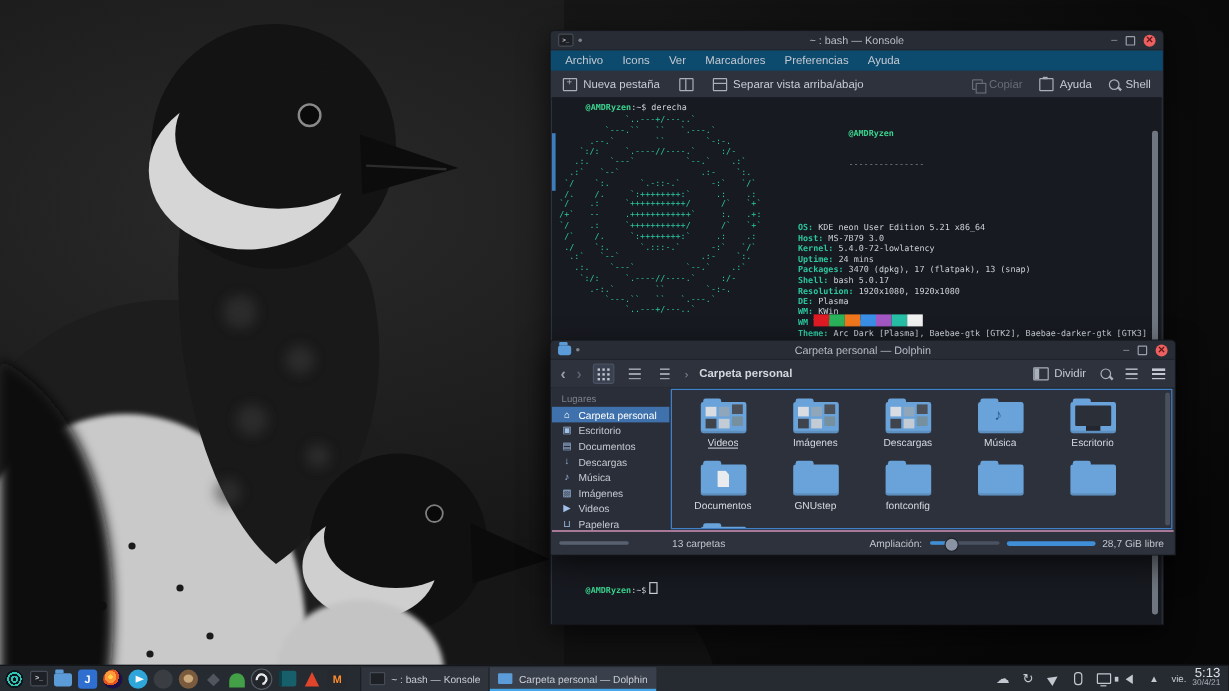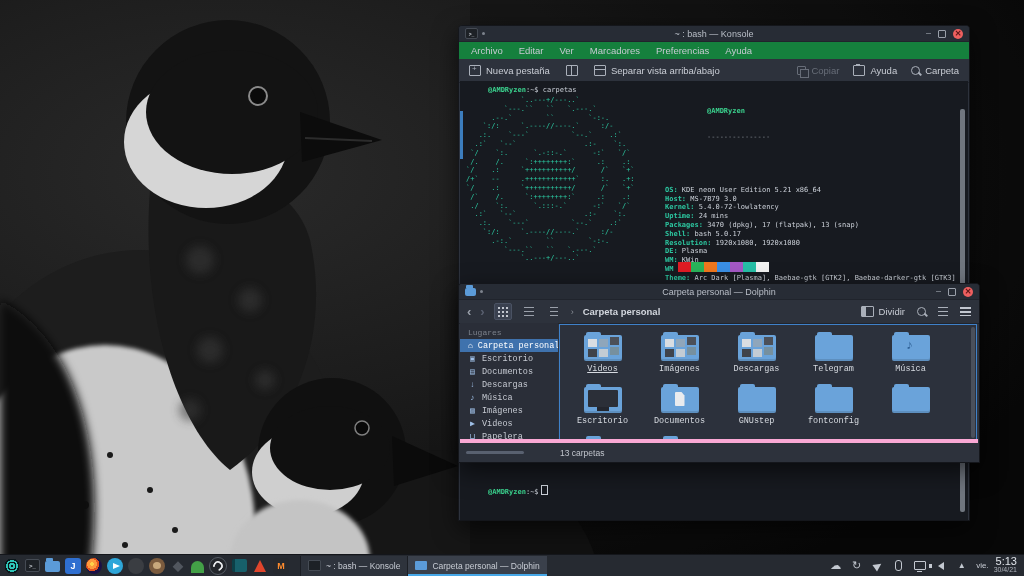--- a/index.html
+++ b/index.html
@@ -18,21 +18,21 @@
   .tb-icons{display:flex;align-items:center;gap:4px;z-index:2;}
   .win-dot{width:3px;height:3px;border-radius:50%;background:#7d838d;}
   .winbtns{margin-left:auto;display:flex;align-items:center;gap:7px;z-index:2;}
   .wbtn{color:#9aa0aa;font-size:9px;line-height:9px;}
   .wbtn.max{width:6px;height:6px;border:1px solid #9aa0aa;border-radius:1px;}
   .wbtn.close{width:10px;height:10px;border-radius:50%;background:#ee5f5f;color:#5d1717;
     font-size:8px;line-height:10px;text-align:center;font-weight:bold;}
 
   
   #konsole{left:458px;top:25px;width:510px;height:494px;}
-  .menubar{display:flex;gap:16px;padding:3px 12px;font-size:9.5px;color:#c6cad2;background:#15803d;}
+  .menubar{display:flex;gap:16px;padding:3px 12px;font-size:9.5px;color:#c6cad2;background:#0c4a6e;}
   .ktoolbar{display:flex;align-items:center;height:23px;background:#2d323c;border-bottom:1px solid #20242c;
     font-size:9.5px;color:#c9cdd5;padding:0 10px;}
   .ktool-left{display:flex;gap:16px;}
   .ktool-right{margin-left:auto;display:flex;gap:14px;}
   .tbtn{display:flex;align-items:center;gap:5px;}
   .tbtn.disabled{color:#676d78;}
   .ico{width:10px;height:9px;border:1px solid #aab0ba;border-radius:1px;position:relative;display:inline-block;}
   .tbtn.disabled .ico{border-color:#676d78;}
   .ico.new-tab::after{content:"+";position:absolute;left:2px;top:-2px;font-size:8px;color:#aab0ba;}
   .ico.split-lr::after{content:"";position:absolute;left:4px;top:0;bottom:0;width:1px;background:#aab0ba;}
@@ -74,21 +74,21 @@
   .v-bars{width:10px;height:9px;background:repeating-linear-gradient(180deg,#9aa0aa 0 1.5px,transparent 1.5px 4px);}
   .crumb-sep{color:#8a9098;font-size:9px;}
   .crumb{font-weight:bold;color:#d3d7de;}
   .d-right{margin-left:auto;display:flex;align-items:center;gap:12px;}
   .d-split{width:11px;height:9px;border:1px solid #aab0ba;border-radius:1px;position:relative;}
   .d-split::after{content:"";position:absolute;left:0;top:0;bottom:0;width:4px;background:#aab0ba;}
   .d-search{width:7px;height:7px;border:1px solid #aab0ba;border-radius:50%;position:relative;}
   .d-search::after{content:"";position:absolute;left:6px;top:6px;width:4px;height:1.5px;background:#aab0ba;transform:rotate(45deg);}
   .d-filter{width:10px;height:9px;background:repeating-linear-gradient(180deg,#aab0ba 0 1.5px,transparent 1.5px 4px);}
   .d-menu{width:11px;height:9px;background:repeating-linear-gradient(180deg,#c2c7d0 0 2px,transparent 2px 3.8px);}
-  .dbody{position:absolute;left:1px;right:1px;top:39px;bottom:20px;display:flex;font-family:Liberation Mono, monospace;}
+  .dbody{position:absolute;left:1px;right:1px;top:39px;bottom:20px;display:flex;}
   #dsidebar{width:98px;background:#2a2e38;font-size:8.5px;color:#c6cad2;padding-top:3px;overflow:hidden;}
   .side-hdr{color:#7c828c;font-size:8px;padding:2px 8px;}
   .side-item{display:flex;align-items:center;gap:5px;padding:1.5px 8px;white-space:nowrap;}
   .side-item .sg{width:9px;text-align:center;font-size:8px;color:#9fc0e8;}
   .side-item.selected{background:#3f72ad;color:#fff;}
   .side-item.selected .sg{color:#fff;}
   #dmain{flex:1;margin:1px;border:1px solid #3f81c9;background:#2c313c;position:relative;overflow:hidden;}
   #dgrid{position:absolute;left:4px;right:10px;top:6px;display:flex;flex-wrap:wrap;}
   .fitem{width:77px;height:52px;text-align:center;position:relative;}
   .folder{width:38px;height:26px;background:#6aa3da;border-radius:2px;margin:4px auto 0;position:relative;
@@ -98,21 +98,21 @@
   .ov-thumbs::after{content:"";position:absolute;left:4px;top:4px;width:9px;height:8px;background:#d9dde2;
     box-shadow:11px 0 0 #8fa6bb,22px -2px 0 #4c5058,0 10px 0 #3f434b,11px 10px 0 #c3ccd4,22px 8px 0 #76909f;}
   .ov-music::after{content:"♪";position:absolute;left:14px;top:3px;font-size:13px;color:#2b5d92;}
   .ov-doc::after{content:"";position:absolute;left:14px;top:5px;width:10px;height:14px;background:#e9ebee;border-radius:1px;
     clip-path:polygon(0 0,70% 0,100% 25%,100% 100%,0 100%);}
   .ov-desktop::after{content:"";position:absolute;left:4px;top:3px;width:30px;height:17px;background:#2b2f38;border-radius:1px;}
   .ov-desktop::before{content:"";position:absolute;left:13px;bottom:2px;width:12px;height:4px;background:#23262e;}
   .fname{font-size:8.5px;color:#d6dae0;margin-top:2px;display:inline-block;max-width:74px;overflow:hidden;white-space:nowrap;}
   .fitem.underline .fname{text-decoration:underline;}
   #dvscroll{position:absolute;right:1px;top:2px;bottom:2px;width:4px;background:#4a505c;border-radius:2px;}
-  .dstatus{position:absolute;left:1px;right:1px;bottom:0;height:19px;background:#2d323c;border-top:4px solid #f9a8d4;
+  .dstatus{position:absolute;left:1px;right:1px;bottom:0;height:19px;background:#2d323c;border-top:1px solid #f9a8d4;
     display:flex;align-items:center;font-size:8.5px;color:#c0c4cc;}
   #sb-hscroll{position:absolute;left:6px;top:8px;width:58px;height:3px;background:#596170;border-radius:2px;}
   .dcount{margin-left:100px;}
   .dzoom{margin-left:auto;display:flex;align-items:center;gap:6px;margin-right:8px;}
   .slider{width:58px;height:3px;background:#4a5160;border-radius:2px;position:relative;}
   .slider .fill{position:absolute;left:0;top:0;bottom:0;width:30%;background:#3f8ed6;border-radius:2px;}
   .slider .knob{position:absolute;left:30%;top:-3.5px;width:10px;height:10px;border-radius:50%;background:#8a93a3;
     border:1px solid #20242c;margin-left:-5px;}
   .capbar{width:74px;height:4px;background:#3f8ed6;border-radius:2px;}
 
@@ -232,21 +232,21 @@
       <span class="title">~ : bash — Konsole</span>
       <div class="winbtns">
         <span class="wbtn">–</span>
         <span class="wbtn max"></span>
         <span class="wbtn close">✕</span>
       </div>
     </div>
     <div class="menubar">
 
     <span class="menu-item">Archivo</span>
-        <span class="menu-item">Editar</span>
+        <span class="menu-item">Icons</span>
         <span class="menu-item">Ver</span>
         <span class="menu-item">Marcadores</span>
         <span class="menu-item">Preferencias</span>
         <span class="menu-item">Ayuda</span>
       </div>
     <div class="ktoolbar">
       <div class="ktool-left">
 
       <span class="tbtn">
             <span class="ico new-tab"></span>
@@ -265,27 +265,27 @@
       <span class="tbtn disabled">
             <span class="ico copy"></span>
             <span>Copiar</span>
           </span>
           <span class="tbtn">
             <span class="ico paste"></span>
             <span>Ayuda</span>
           </span>
           <span class="tbtn">
             <span class="ico search"></span>
-            <span>Carpeta</span>
+            <span>Shell</span>
           </span>
         </div>
     </div>
     <div id="term">
       <div id="kleftbar"></div>
-      <div id="prompt1"><span class="g">@AMDRyzen</span><span>:~$</span><span> carpetas</span></div>
+      <div id="prompt1"><span class="g">@AMDRyzen</span><span>:~$</span><span> derecha</span></div>
       <pre id="ascii">             `..---+/---..`
          `---.``   ``   `.---.`
       .--.`        ``        `-:-.
     `:/:     `.----//----.`     :/-
    .:.    `---`          `--.`    .:`
   .:`   `--`                .:-    `:.
  `/    `:.      `.-::-.`      -:`   `/`
  /.    /.     `:++++++++:`     .:    .:
 `/    .:     `+++++++++++/      /`   `+`
 /+`   --     .++++++++++++`     :.   .+:
@@ -413,26 +413,20 @@
               <span class="fname">Imágenes</span>
             </div>
             <div class="fitem">
               <div class="folder">
                 <span class="ov ov-thumbs"></span>
               </div>
               <span class="fname">Descargas</span>
             </div>
             <div class="fitem">
               <div class="folder">
-                <span class="ov ov-none"></span>
-              </div>
-              <span class="fname">Telegram</span>
-            </div>
-            <div class="fitem">
-              <div class="folder">
                 <span class="ov ov-music"></span>
               </div>
               <span class="fname">Música</span>
             </div>
             <div class="fitem">
               <div class="folder">
                 <span class="ov ov-desktop"></span>
               </div>
               <span class="fname">Escritorio</span>
             </div>
@@ -472,20 +466,29 @@
               </div>
               <span class="fname"></span>
             </div>
           </div>
         <div id="dvscroll"></div>
       </div>
     </div>
     <div class="dstatus">
       <div id="sb-hscroll"></div>
       <span class="dcount">13 carpetas</span>
+      <div class="dzoom">
+        <span>Ampliación:</span>
+        <span class="slider">
+            <span class="fill"></span>
+            <span class="knob"></span>
+          </span>
+        <span class="capbar"></span>
+        <span>28,7 GiB libre</span>
+      </div>
     </div>
   </div>
 
   <div id="taskbar">
     <div style="display:flex;align-items:center;gap:5px;">
 
     <span class="pin pin-menu"></span>
         <span class="pin pin-konsole">&gt;_</span>
         <span class="pin pin-dolphin"></span>
         <span class="pin pin-jd">J</span>

